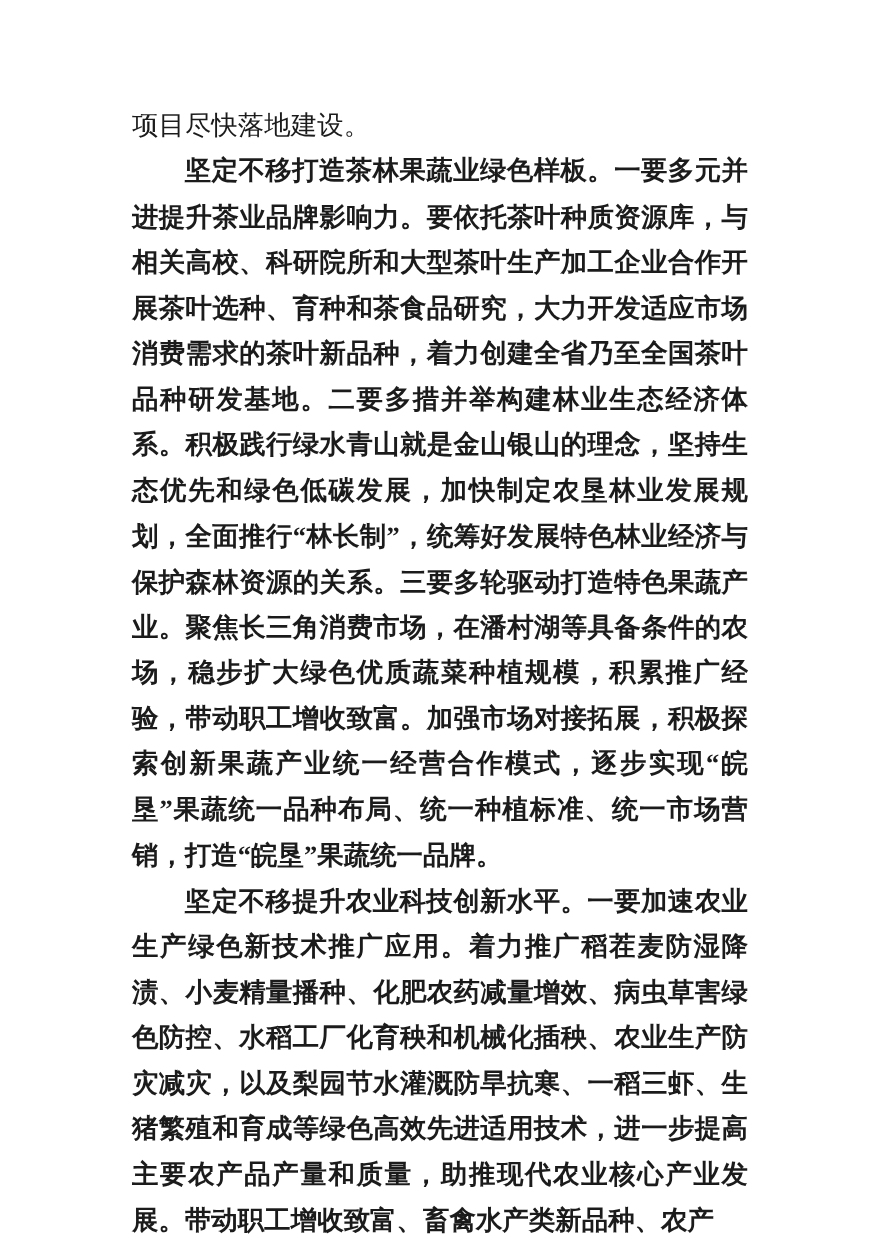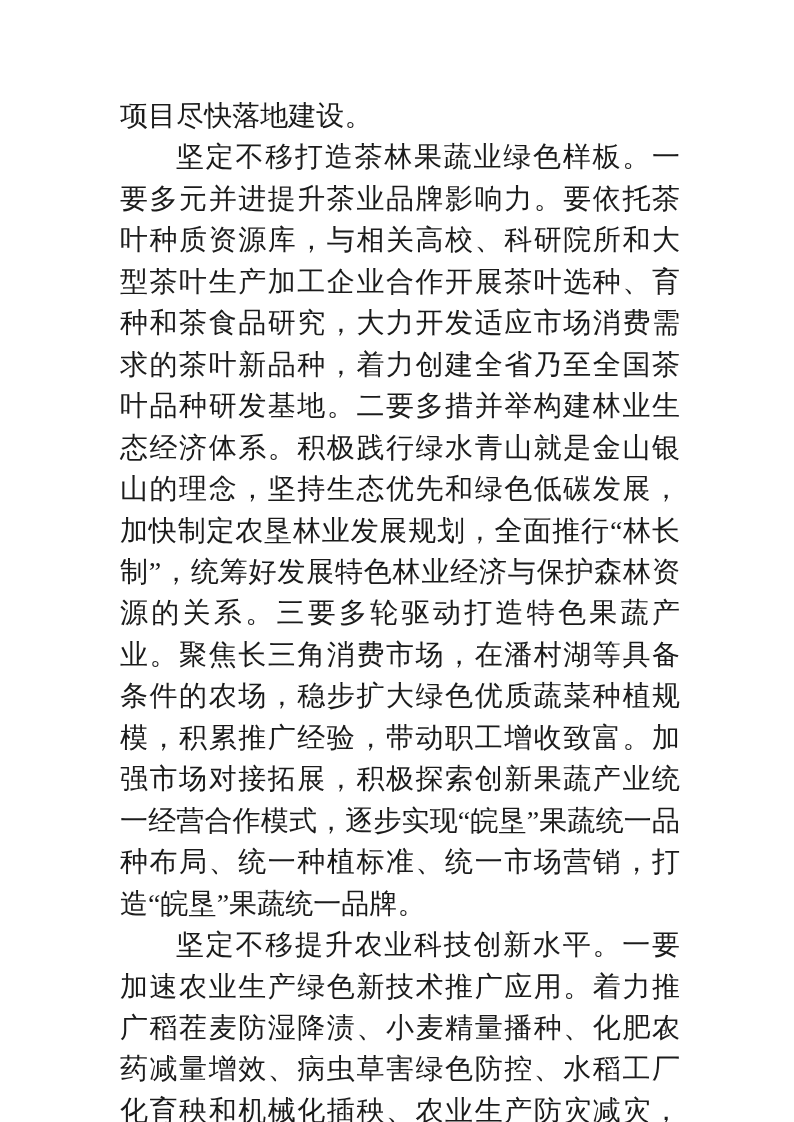--- a/index.html
+++ b/index.html
@@ -18,29 +18,30 @@
     }
     .body-text {
       position: absolute;
       left: 120px;
       top: 95px;
       width: 560px;
       color: #1b1b1b;
     }
     .para {
       margin: 0;
-      font-size: 28px;
+      font-size: 24px;
       line-height: 41.45px;
       text-align: justify;
       letter-spacing: 0.05px;
       line-break: strict;
       word-break: normal;
     }
     .para.indent {
       text-indent: 2em;
+      font-weight: bold;
     }
     .page-number {
       position: absolute;
       left: 660px;
       top: 1021px;
       font-size: 15px;
       line-height: 18px;
       color: #1b1b1b;
       font-family: "Liberation Serif", "DejaVu Serif", serif;
     }

